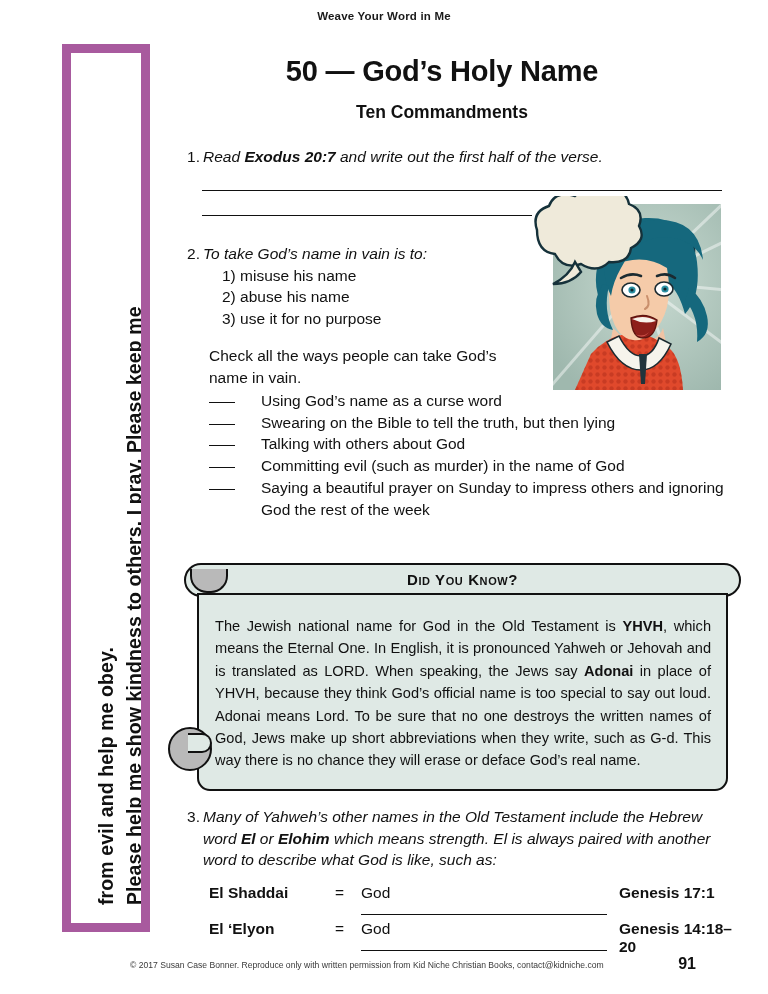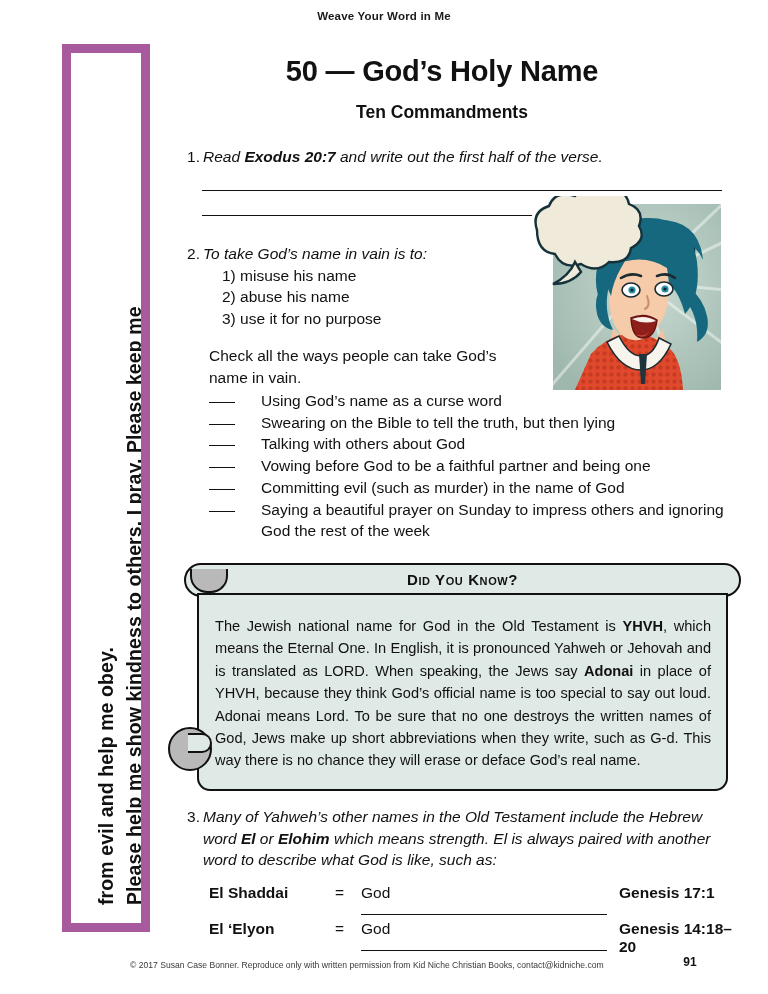--- a/index.html
+++ b/index.html
@@ -140,22 +140,22 @@
   }
   .pair-ref{ position:absolute; left:410px; top:0; font-weight:bold; }
   .pair-ref .bk{ font-weight:bold; }
 
   
   .footer-text{
     position:absolute; left:130px; top:960px; width:520px;
     font-size:8.6px; color:#3a3a3a;
   }
   .page-num{
-    position:absolute; left:670px; top:955px; width:40px;
-    font-size:12px; font-weight:bold; text-align:center;
+    position:absolute; left:656px; top:955px; width:40px;
+    font-size:16px; font-weight:bold; text-align:right;
   }
 </style>
 </head>
 <body>
 
 <div class="page">
 
   <div class="running-head">Weave Your Word in Me</div>
 
   <div class="prayer-box">
@@ -194,24 +194,20 @@
         <span class="blank"></span>
         <span>Using God’s name as a curse word</span>
       </div>
       <div class="check-row">
         <span class="blank"></span>
         <span>Swearing on the Bible to tell the truth, but then lying</span>
       </div>
       <div class="check-row">
         <span class="blank"></span>
         <span>Talking with others about God</span>
-      </div>
-      <div class="check-row">
-        <span class="blank"></span>
-        <span>Vowing before God to be a faithful partner and being one</span>
       </div>
       <div class="check-row">
         <span class="blank"></span>
         <span>Committing evil (such as murder) in the name of God</span>
       </div>
       <div class="check-row">
         <span class="blank"></span>
         <span>Saying a beautiful prayer on Sunday to impress others and ignoring God the rest of the week</span>
       </div>
     </div>

